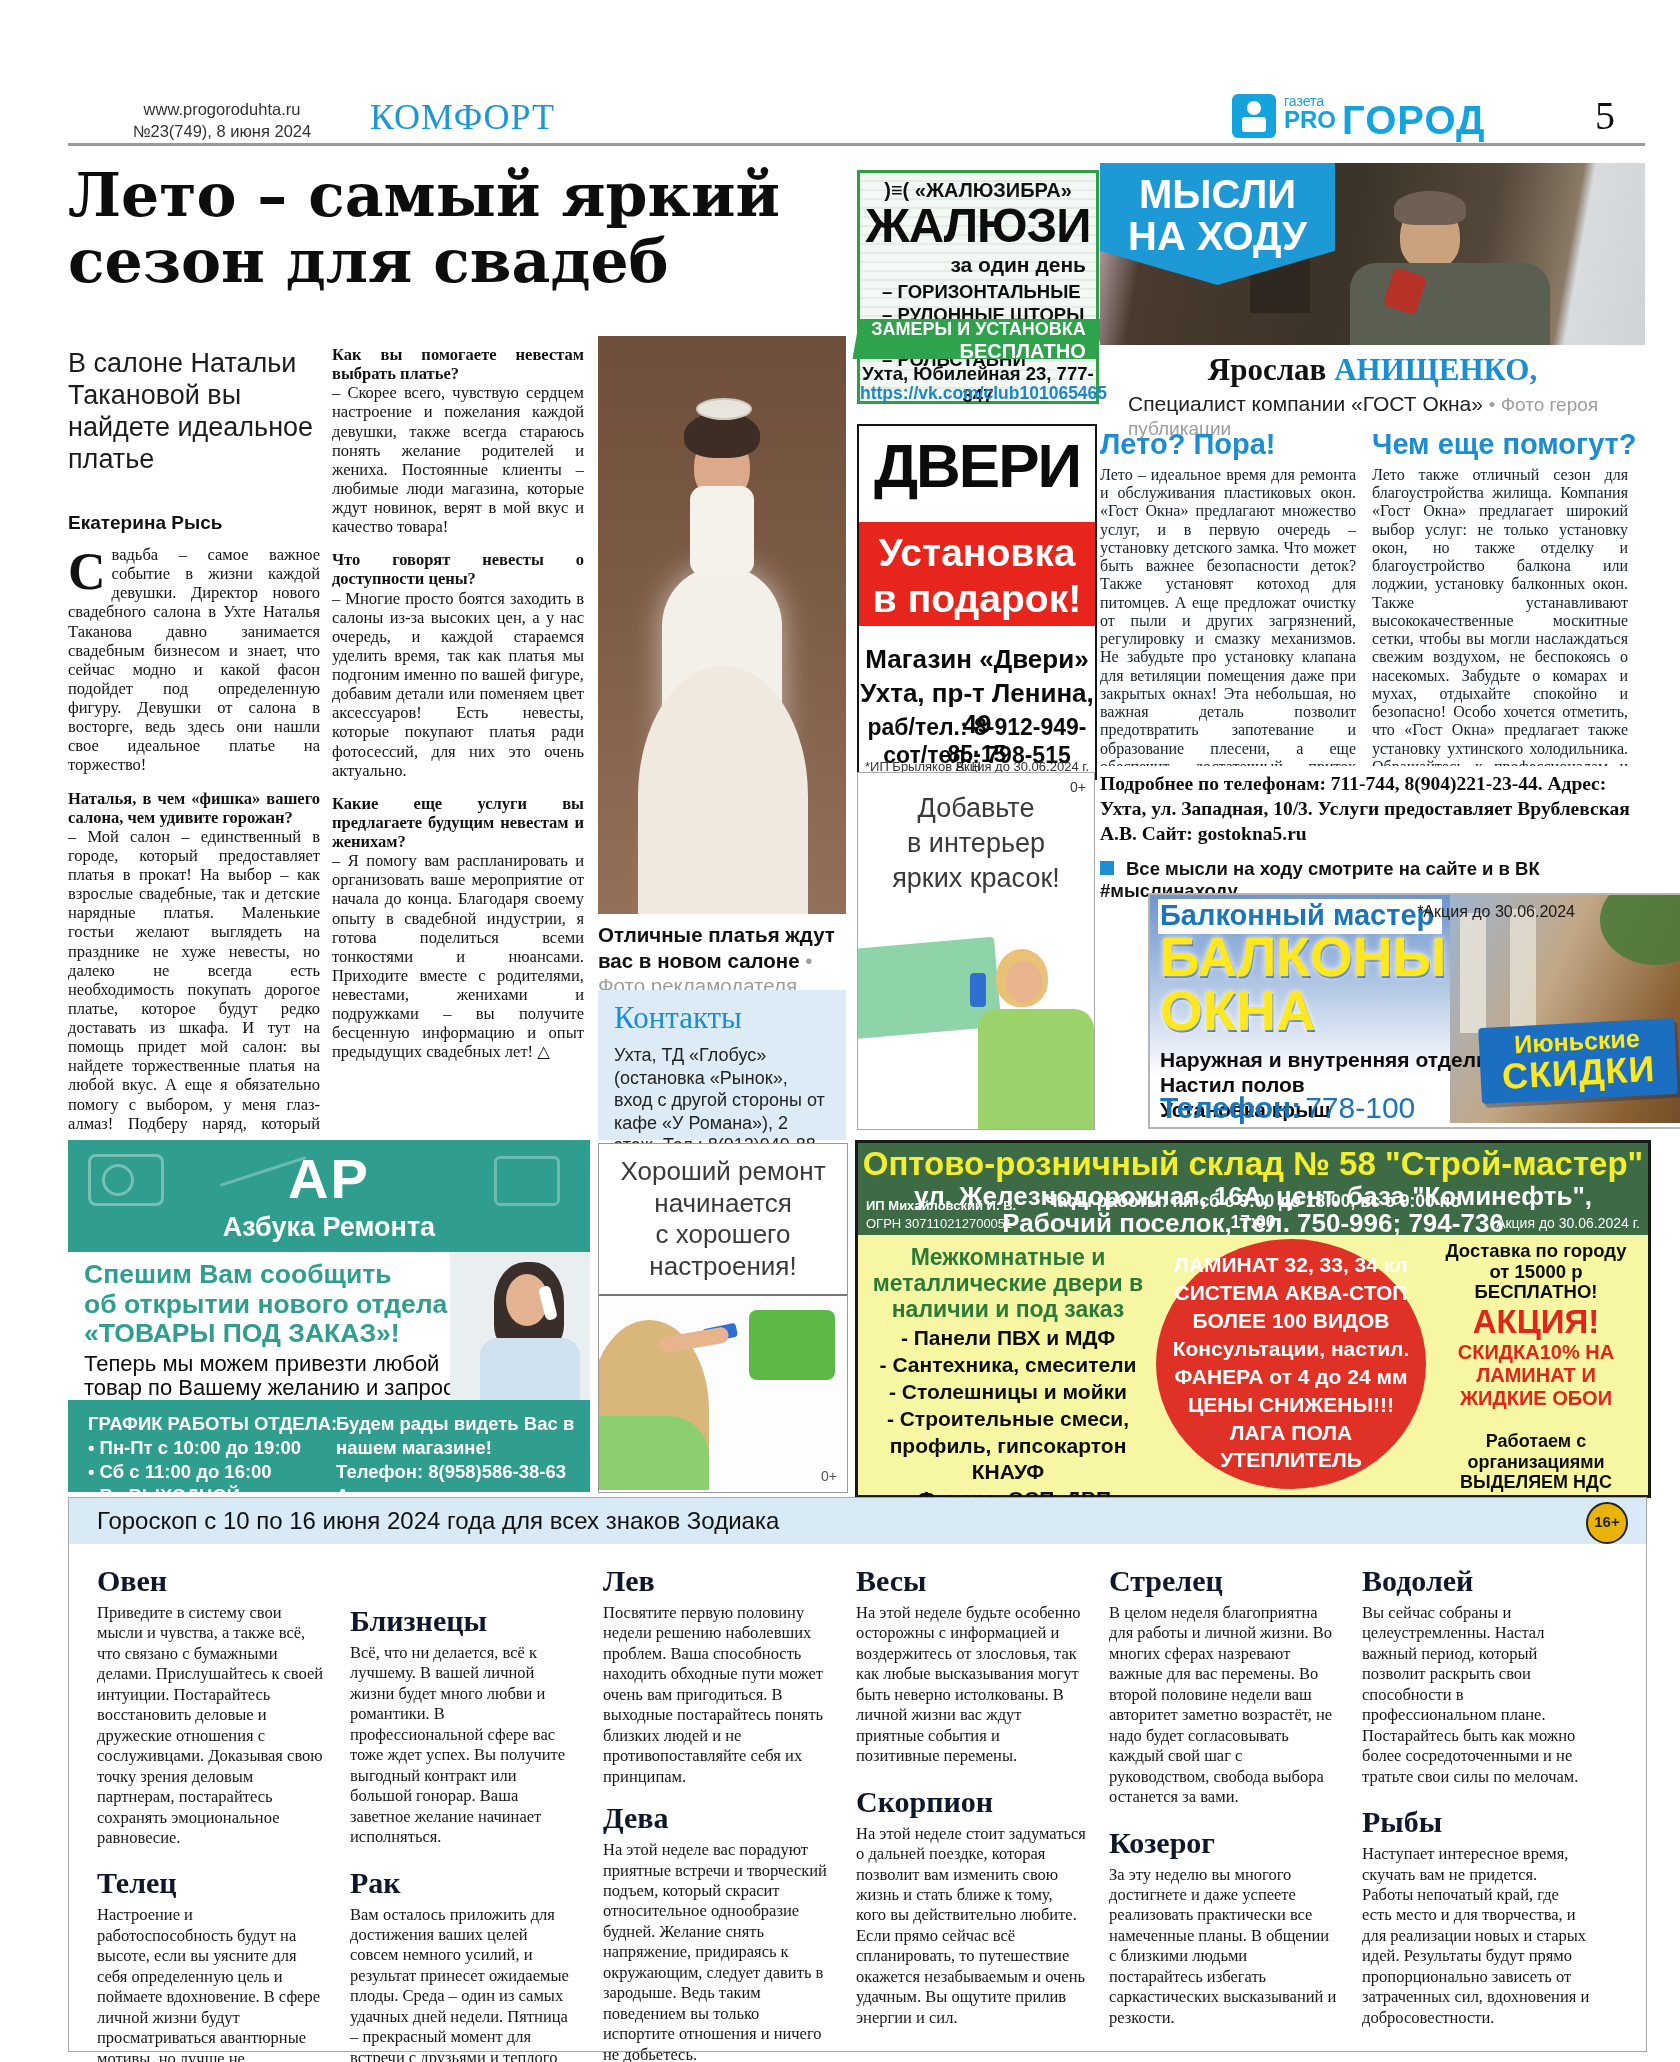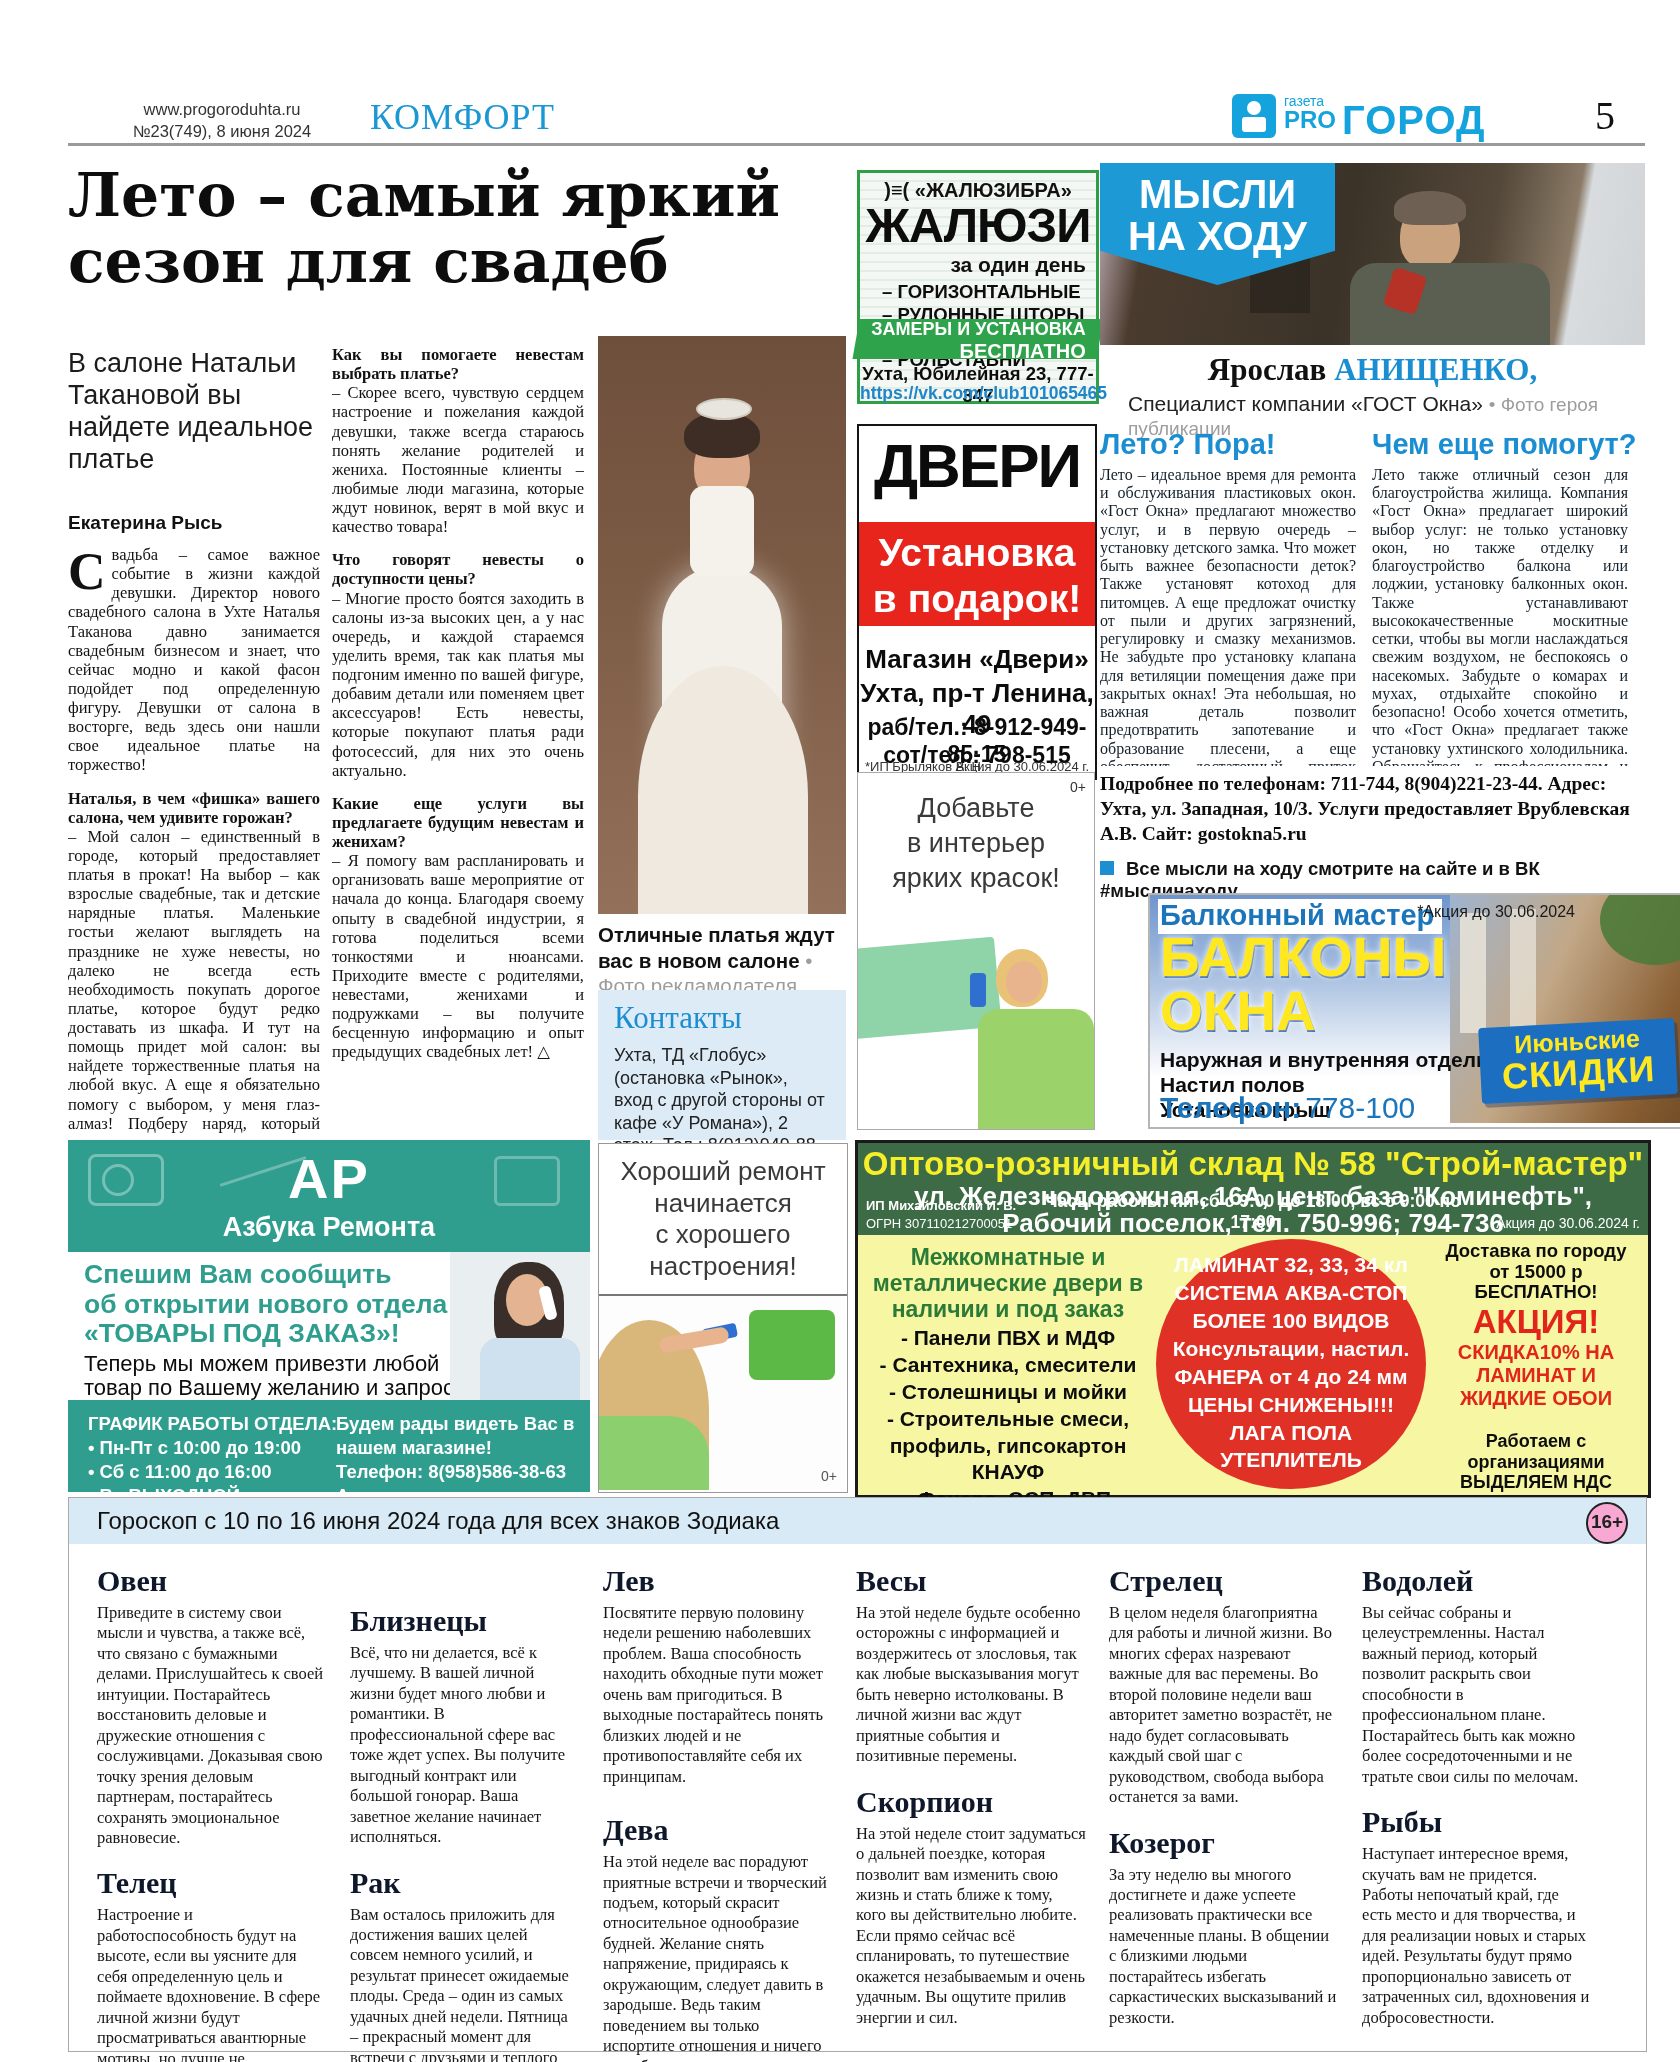--- a/index.html
+++ b/index.html
@@ -295,41 +295,41 @@
 
     <div class="abs sans b center" style="left:580px;top:98px;width:196px;font-size:18.5px;line-height:1.12;color:#0d0d0d;">Доставка по городу от 15000 р БЕСПЛАТНО!</div>
     <div class="abs sans center" style="left:580px;top:160px;width:196px;font-weight:900;font-size:33px;color:#e1251b;">АКЦИЯ!</div>
     <div class="abs sans b center" style="left:580px;top:198px;width:196px;font-size:20px;line-height:1.16;color:#e1251b;">СКИДКА10% НА ЛАМИНАТ И ЖИДКИЕ ОБОИ</div>
     <div class="abs sans b center" style="left:580px;top:288px;width:196px;font-size:18px;line-height:1.15;color:#0d0d0d;">Работаем с организациями ВЫДЕЛЯЕМ НДС</div>
   </div>
 
   <div class="abs" style="left:68px;top:1497px;width:1577px;height:553px;border:1px solid #a9a9a9;background:#fff;">
     <div class="abs" style="left:0;top:0;width:100%;height:46px;background:#d8eaf6;">
       <div class="abs sans" style="left:28px;top:9px;font-size:24px;color:#111;">Гороскоп с 10 по 16 июня 2024 года для всех знаков Зодиака</div>
-      <div class="abs sans b center" style="right:18px;top:4px;width:38px;height:38px;border:2.5px solid #222;border-radius:50%;font-size:19px;line-height:36px;color:#222;background:#f9a8d4;">16+</div>
+      <div class="abs sans b center" style="right:18px;top:4px;width:38px;height:38px;border:2.5px solid #222;border-radius:50%;font-size:15px;line-height:36px;color:#222;background:#eab308;">16+</div>
     </div>
 
     <div class="abs" style="left:28px;top:68px;width:230px;">
       <div class="hsign">Овен</div>
       <div class="hbody">Приведите в систему свои мысли и чувства, а также всё, что связано с бумажными делами. Прислушайтесь к своей интуиции. Постарайтесь восстановить деловые и дружеские отношения с сослуживцами. Доказывая свою точку зрения деловым партнерам, постарайтесь сохранять эмоциональное равновесие.</div>
       <div class="hsign" style="margin-top:20px;">Телец</div>
       <div class="hbody">Настроение и работоспособность будут на высоте, если вы уясните для себя определенную цель и поймаете вдохновение. В сфере личной жизни будут просматриваться авантюрные мотивы, но лучше не поддаваться соблазну.</div>
     </div>
 
     <div class="abs" style="left:281px;top:68px;width:230px;margin-top:40px;">
       <div class="hsign">Близнецы</div>
       <div class="hbody">Всё, что ни делается, всё к лучшему. В вашей личной жизни будет много любви и романтики. В профессиональной сфере вас тоже ждет успех. Вы получите выгодный контракт или большой гонорар. Ваша заветное желание начинает исполняться.</div>
       <div class="hsign" style="margin-top:20px;">Рак</div>
       <div class="hbody">Вам осталось приложить для достижения ваших целей совсем немного усилий, и результат принесет ожидаемые плоды. Среда – один из самых удачных дней недели. Пятница – прекрасный момент для встречи с друзьями и теплого общения.</div>
     </div>
 
     <div class="abs" style="left:534px;top:68px;width:230px;">
       <div class="hsign">Лев</div>
       <div class="hbody">Посвятите первую половину недели решению наболевших проблем. Ваша способность находить обходные пути может очень вам пригодиться. В выходные постарайтесь понять близких людей и не противопоставляйте себя их принципам.</div>
-      <div class="hsign" style="margin-top:28px;">Дева</div>
+      <div class="hsign" style="margin-top:16px;">Дева</div>
       <div class="hbody">На этой неделе вас порадуют приятные встречи и творческий подъем, который скрасит относительное однообразие будней. Желание снять напряжение, придираясь к окружающим, следует давить в зародыше. Ведь таким поведением вы только испортите отношения и ничего не добьетесь.</div>
     </div>
 
     <div class="abs" style="left:787px;top:68px;width:230px;">
       <div class="hsign">Весы</div>
       <div class="hbody">На этой неделе будьте особенно осторожны с информацией и воздержитесь от злословья, так как любые высказывания могут быть неверно истолкованы. В личной жизни вас ждут приятные события и позитивные перемены.</div>
       <div class="hsign" style="margin-top:20px;">Скорпион</div>
       <div class="hbody">На этой неделе стоит задуматься о дальней поездке, которая позволит вам изменить свою жизнь и стать ближе к тому, кого вы действительно любите. Если прямо сейчас всё спланировать, то путешествие окажется незабываемым и очень удачным. Вы ощутите прилив энергии и сил.</div>
     </div>
 

